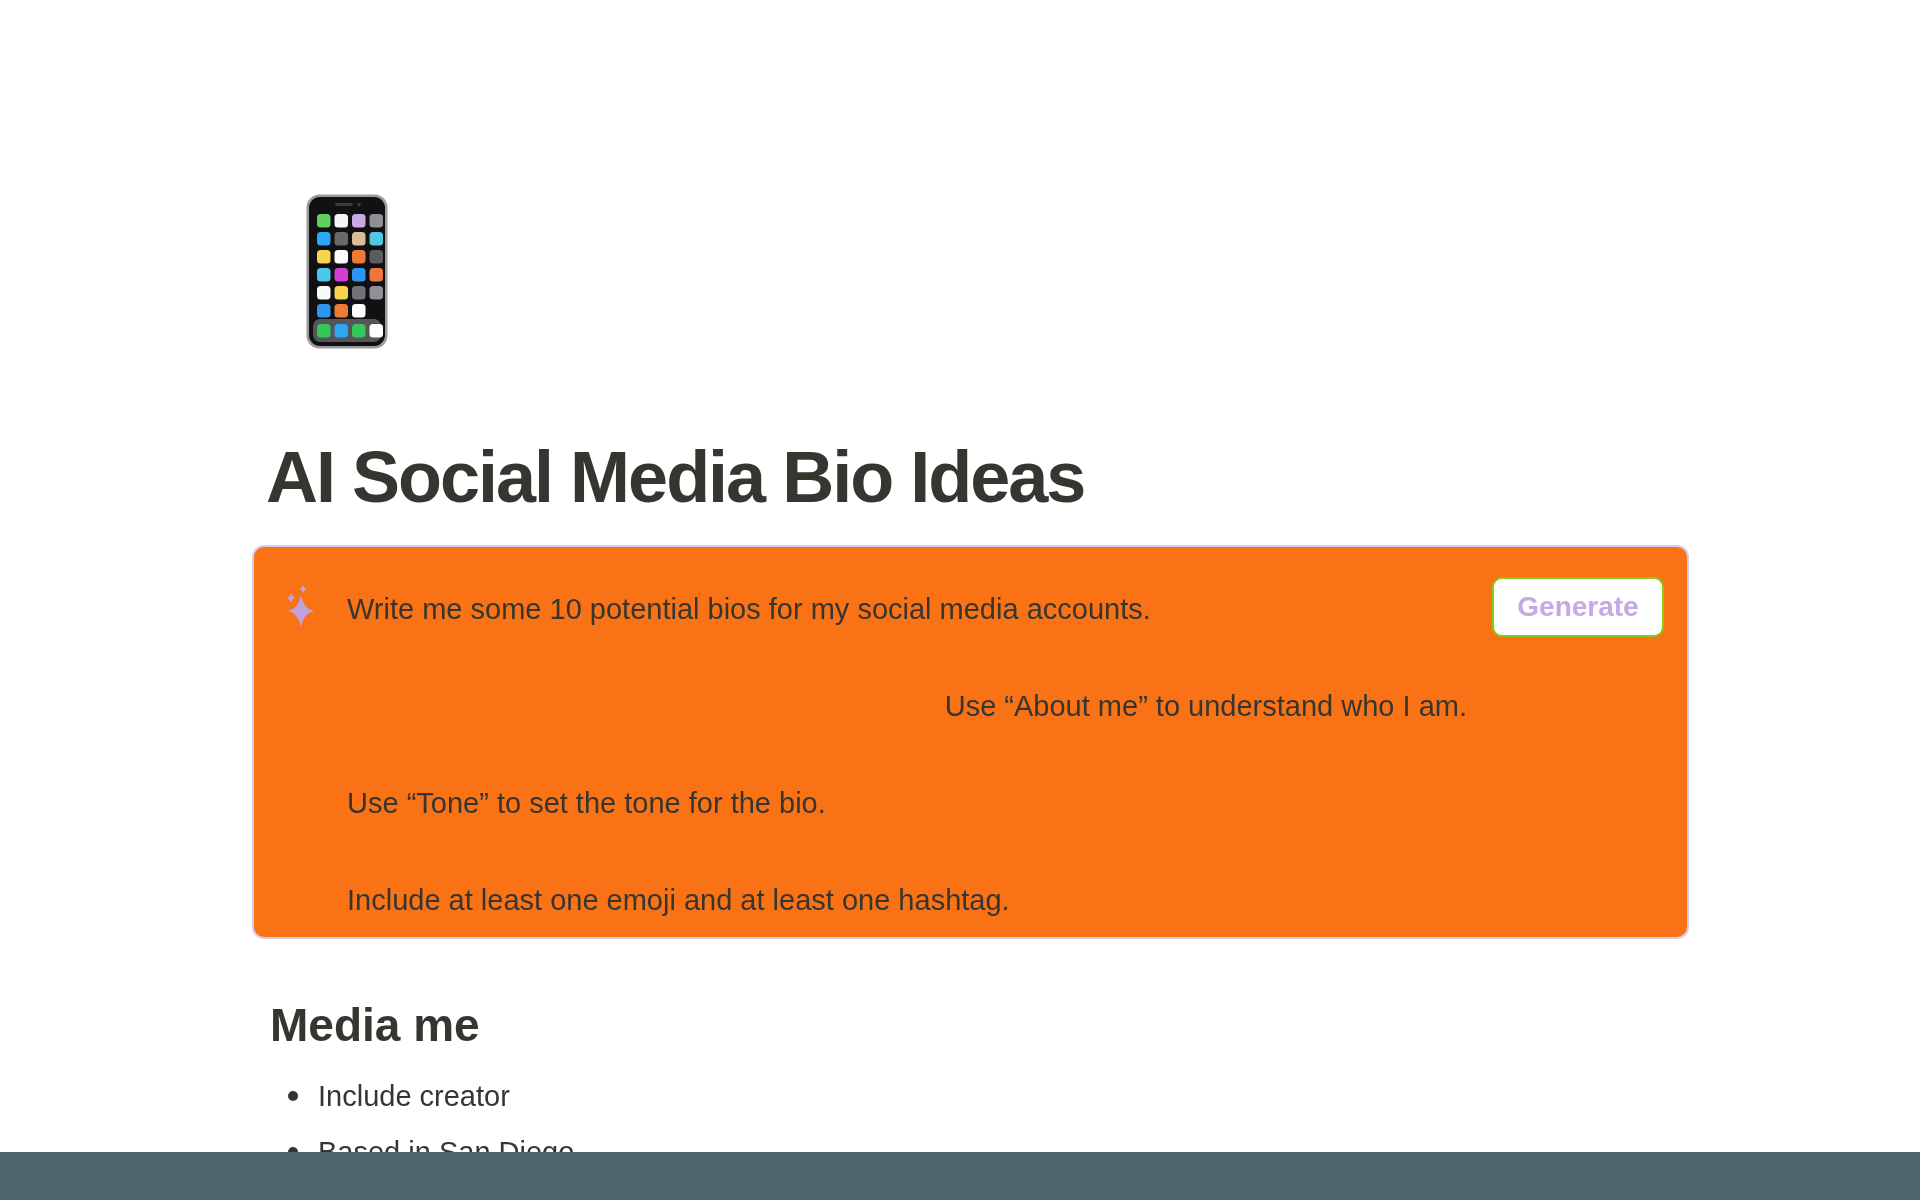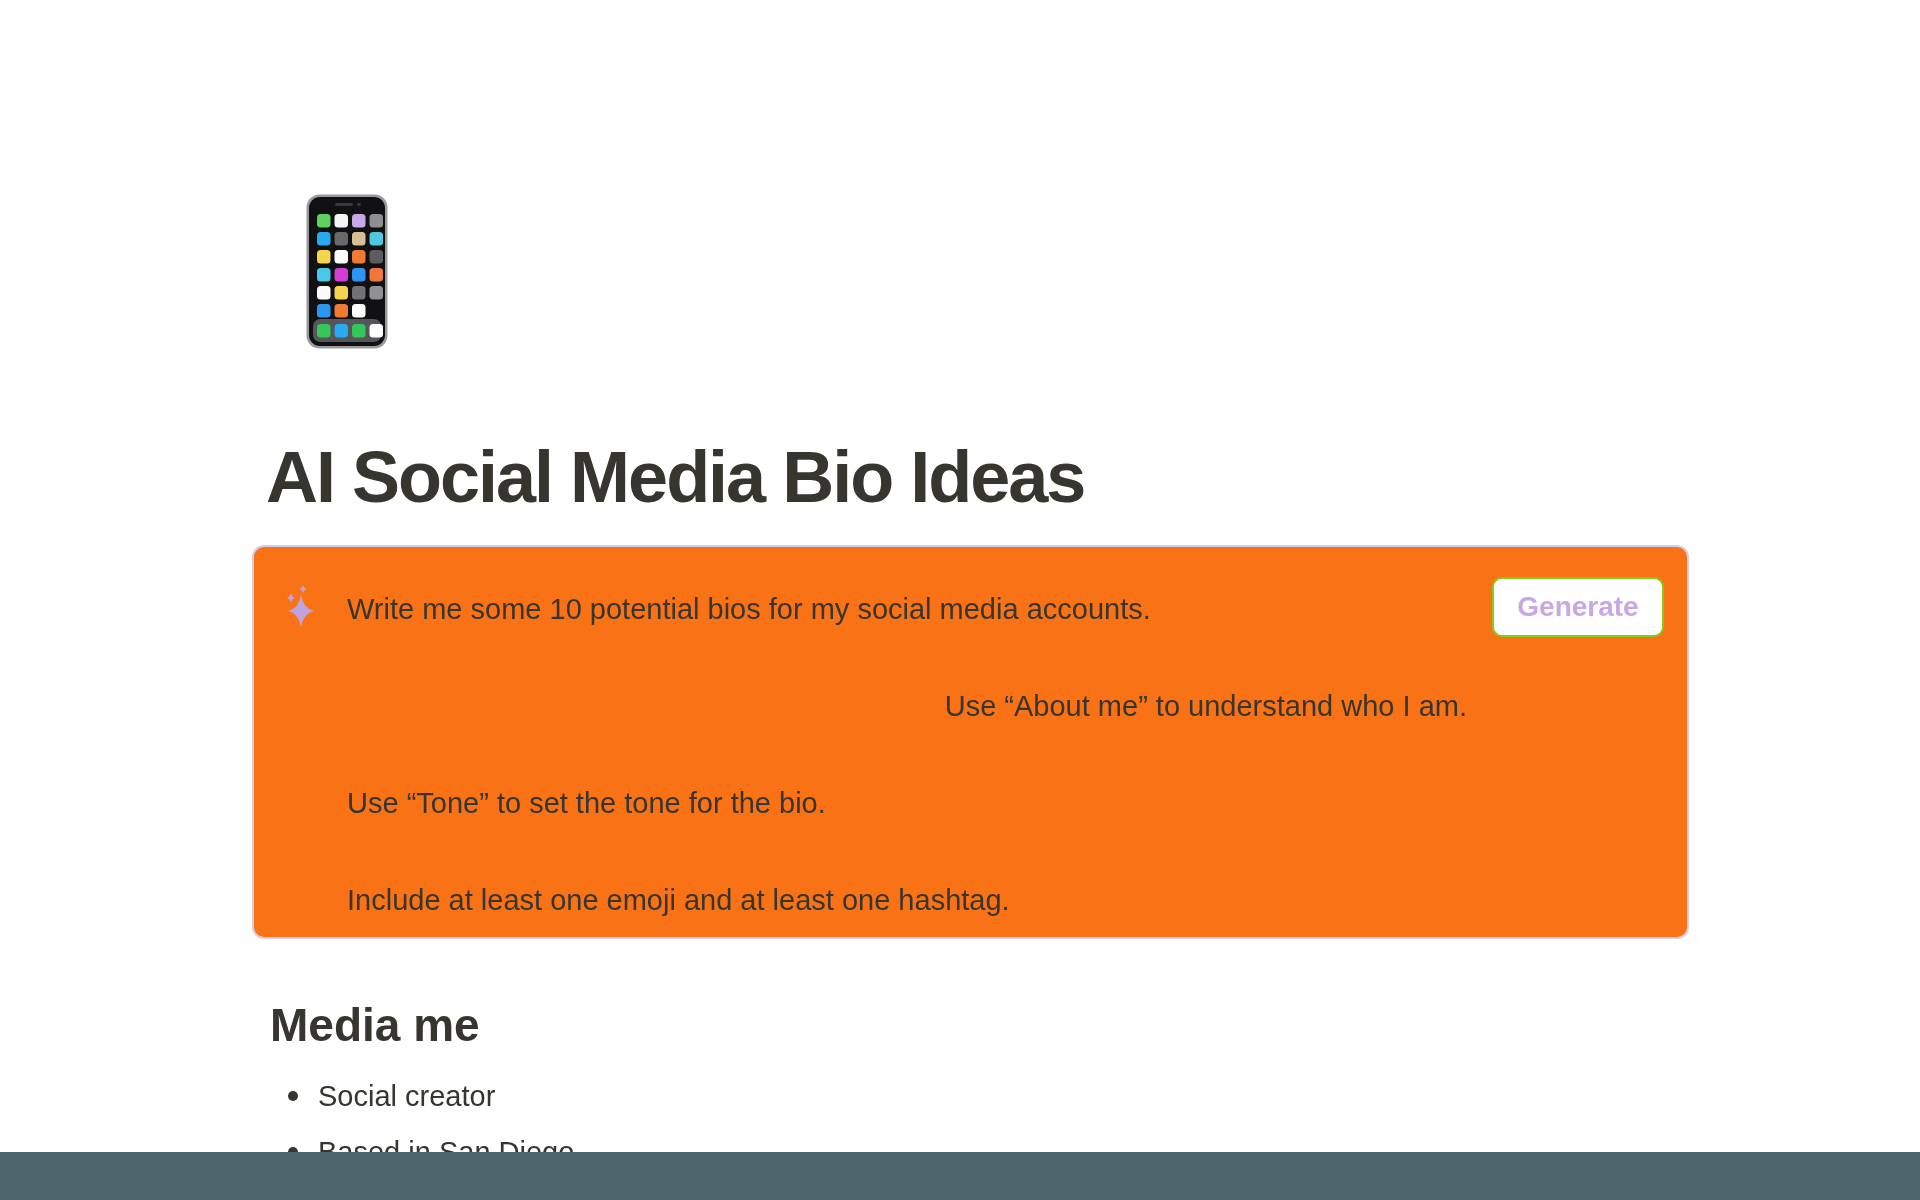--- a/index.html
+++ b/index.html
@@ -136,21 +136,21 @@
   <p class="abs ai-line ai-line-2">Use “Tone” to set the tone for the bio.</p>
 
   <button class="abs generate-btn">Generate</button>
 </section>
 
 <h2 class="abs about-heading">Media me</h2>
 
 <div>
   <div class="about-item about-item-0">
     <span class="bullet-dot"></span>
-    <span class="bullet-text">Social creator</span>
+    <span class="bullet-text">Include creator</span>
   </div>
   <div class="about-item about-item-1">
     <span class="bullet-dot"></span>
     <span class="bullet-text">Based in San Diego</span>
   </div>
 </div>
 
 <div class="abs bottom-bar"></div>
 
 </body></html>

